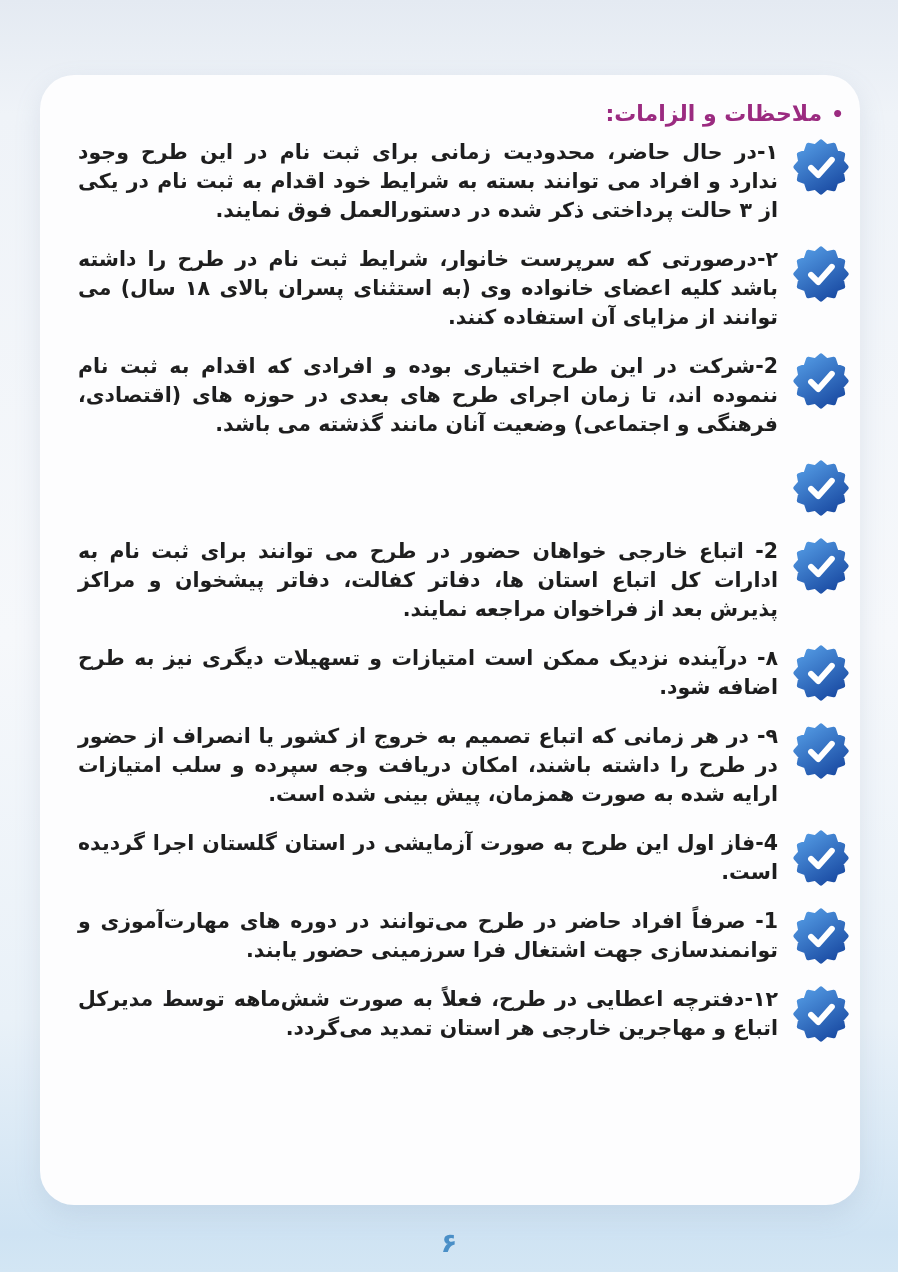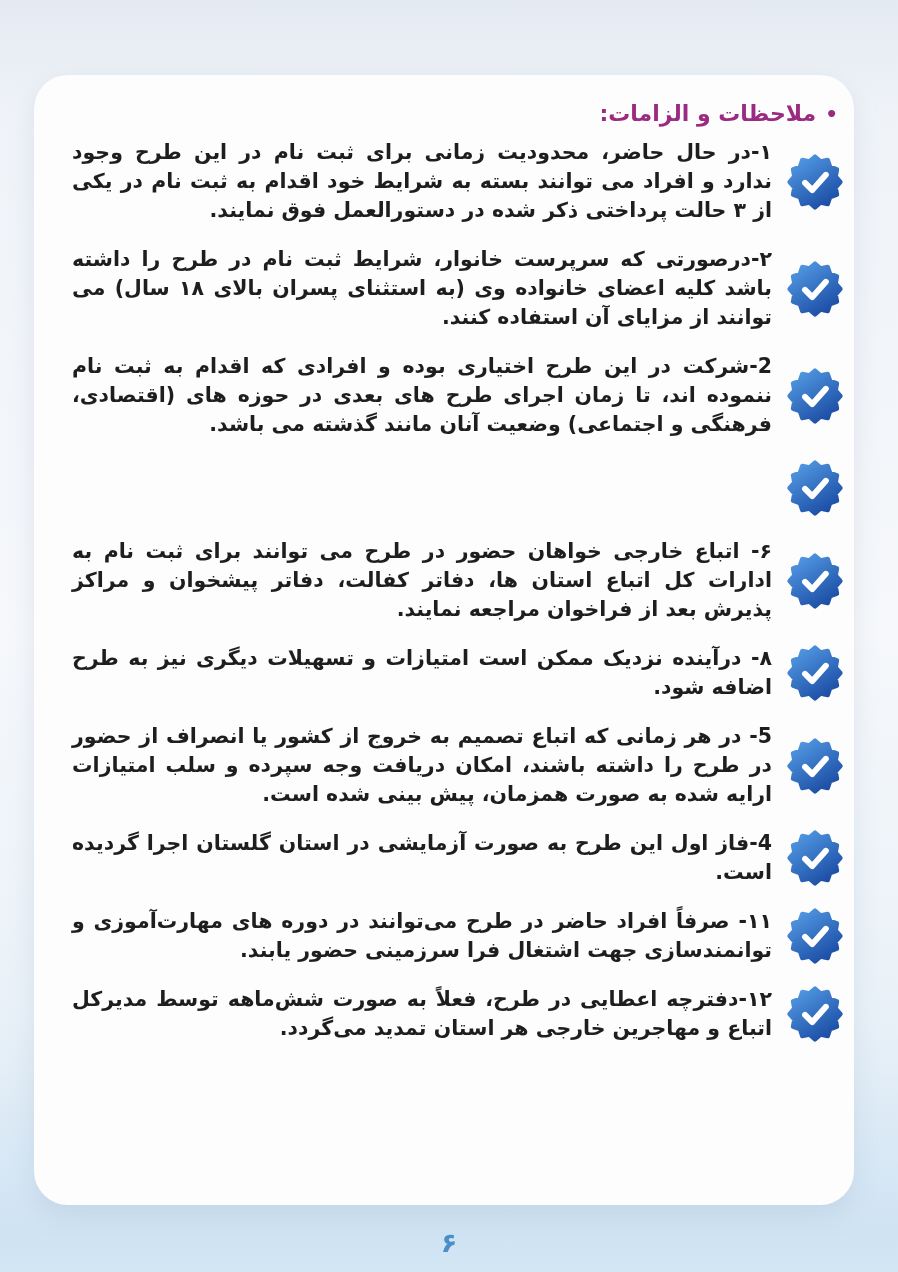--- a/index.html
+++ b/index.html
@@ -6,35 +6,35 @@
   body{
     width:898px;height:1272px;
     font-family:"DejaVu Sans","Liberation Sans",sans-serif;
     overflow:hidden;
   }
   .page{
     position:relative;width:898px;height:1272px;
     background:linear-gradient(180deg,#e4eaf2 0%,#eff3f8 9%,#f6f8fb 50%,#e9f1f8 80%,#cfe3f3 97%,#d3e6f4 100%);
   }
   .card{
-    position:absolute;left:34px;top:75px;width:820px;height:1130px;
+    position:absolute;left:40px;top:75px;width:820px;height:1130px;
     background:#fdfdfe;border-radius:34px;
     box-shadow:0 10px 26px rgba(125,148,180,.18);
     box-sizing:border-box;
     padding:26px 10px 18px 38px;
     direction:rtl;
     overflow:hidden;
   }
   .heading{
     color:#9b2b80;font-weight:bold;font-size:22px;
     margin:0 6px 12px 0;text-align:right;letter-spacing:0;
   }
   .heading .bullet{font-size:20px;margin-left:9px;}
   .item{
-    display:flex;align-items:center;margin-bottom:20px;direction:rtl;
+    display:flex;margin-bottom:20px;direction:rtl;
   }
   .badge{
     flex:0 0 58px;width:58px;height:58px;margin-left:14px;
     display:flex;align-items:center;justify-content:center;
   }
   .item-text{
     flex:1;margin:0;color:#1e1e1e;font-weight:bold;
     font-size:20.5px;line-height:29px;
     text-align:justify;text-align-last:right;
   }
@@ -100,58 +100,58 @@
           </svg>
         </span>
     </div>
 
     <div class="item">
       <span class="badge">
           <svg viewBox="0 0 64 64" width="58" height="58">
             <use href="#seal"></use>
           </svg>
         </span>
-      <p class="item-text">۶- اتباع خارجی خواهان حضور در طرح می توانند برای ثبت نام به ادارات کل اتباع استان ها، دفاتر کفالت، دفاتر پیشخوان و مراکز پذیرش بعد از فراخوان مراجعه نمایند.</p>
+      <p class="item-text">2- اتباع خارجی خواهان حضور در طرح می توانند برای ثبت نام به ادارات کل اتباع استان ها، دفاتر کفالت، دفاتر پیشخوان و مراکز پذیرش بعد از فراخوان مراجعه نمایند.</p>
     </div>
 
 
     <div class="item">
       <span class="badge">
           <svg viewBox="0 0 64 64" width="58" height="58">
             <use href="#seal"></use>
           </svg>
         </span>
       <p class="item-text">۸- درآینده نزدیک ممکن است امتیازات و تسهیلات دیگری نیز به طرح اضافه شود.</p>
     </div>
 
     <div class="item">
       <span class="badge">
           <svg viewBox="0 0 64 64" width="58" height="58">
             <use href="#seal"></use>
           </svg>
         </span>
-      <p class="item-text">5- در هر زمانی که اتباع تصمیم به خروج از کشور یا انصراف از حضور در طرح را داشته باشند، امکان دریافت وجه سپرده و سلب امتیازات ارایه شده به صورت همزمان، پیش بینی شده است.</p>
+      <p class="item-text">۹- در هر زمانی که اتباع تصمیم به خروج از کشور یا انصراف از حضور در طرح را داشته باشند، امکان دریافت وجه سپرده و سلب امتیازات ارایه شده به صورت همزمان، پیش بینی شده است.</p>
     </div>
 
     <div class="item">
       <span class="badge">
           <svg viewBox="0 0 64 64" width="58" height="58">
             <use href="#seal"></use>
           </svg>
         </span>
       <p class="item-text">4-فاز اول این طرح به صورت آزمایشی در استان گلستان اجرا گردیده است.</p>
     </div>
 
     <div class="item">
       <span class="badge">
           <svg viewBox="0 0 64 64" width="58" height="58">
             <use href="#seal"></use>
           </svg>
         </span>
-      <p class="item-text">۱۱- صرفاً افراد حاضر در طرح می‌توانند در دوره های مهارت‌آموزی و توانمندسازی جهت اشتغال فرا سرزمینی حضور یابند.</p>
+      <p class="item-text">1- صرفاً افراد حاضر در طرح می‌توانند در دوره های مهارت‌آموزی و توانمندسازی جهت اشتغال فرا سرزمینی حضور یابند.</p>
     </div>
 
     <div class="item">
       <span class="badge">
           <svg viewBox="0 0 64 64" width="58" height="58">
             <use href="#seal"></use>
           </svg>
         </span>
       <p class="item-text">۱۲-دفترچه اعطایی در طرح، فعلاً به صورت شش‌ماهه توسط مدیرکل اتباع و مهاجرین خارجی هر استان تمدید می‌گردد.</p>
     </div>

